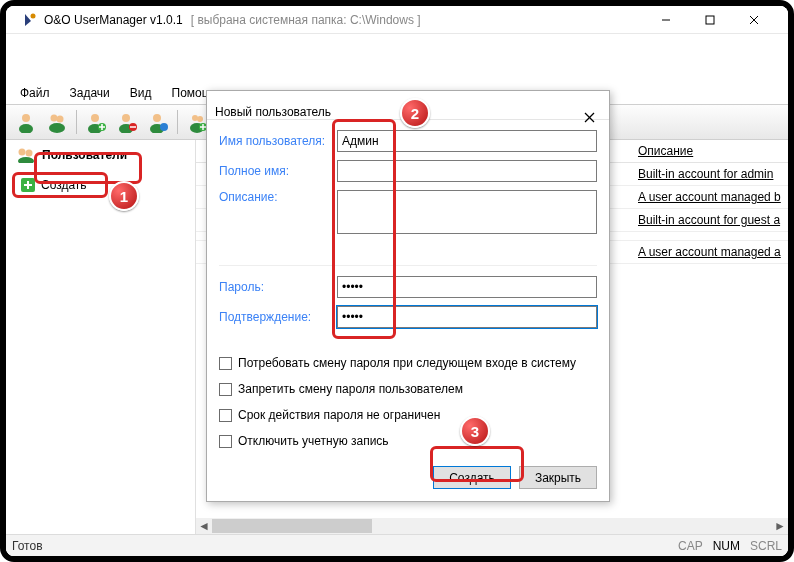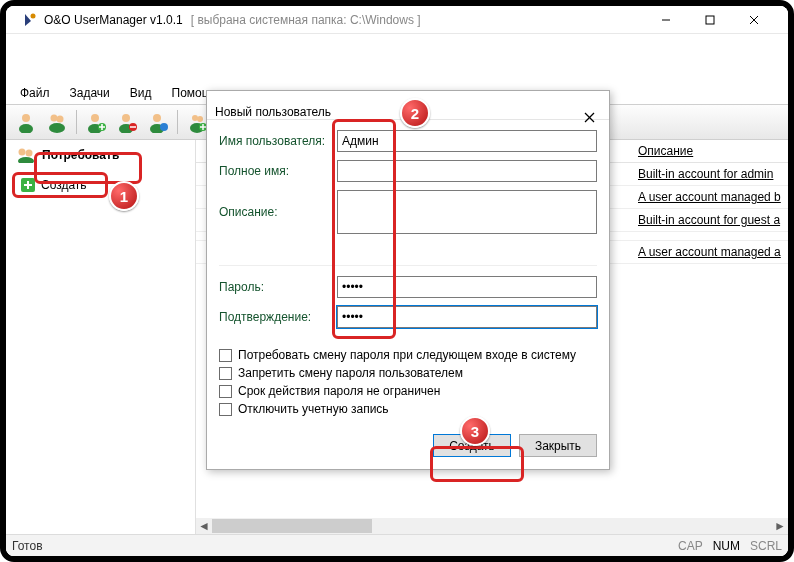--- a/index.html
+++ b/index.html
@@ -34,26 +34,26 @@
 .statusbar { height: 22px; display: flex; align-items: center; padding: 0 6px; background: #f3f3f3; border-top: 1px solid #dcdcdc; color: #333; }
 .statusbar .sp { margin-left: auto; display: flex; gap: 10px; color: #888; }
 .statusbar .sp .active { color: #000; }
 
 
 .dialog { position: absolute; left: 200px; top: 84px; width: 404px; background: #fff; border: 1px solid #aaa; box-shadow: 2px 2px 8px rgba(0,0,0,.25); z-index: 50; }
 .dlg-title { height: 28px; display: flex; align-items: flex-start; padding: 14px 8px; border-bottom: 1px solid #e5e5e5; }
 .dlg-title .x { margin-left: auto; width: 24px; height: 24px; display: flex; align-items: center; justify-content: center; font-size: 14px; }
 .dlg-body { padding: 10px 12px 12px 12px; }
 .form-row { display: flex; align-items: center; margin-bottom: 8px; }
-.form-row label { width: 118px; color: #14532d; }
+.form-row label { width: 118px; color: #3b82f6; }
 .form-row input[type=text], .form-row input[type=password], .form-row textarea { flex: 1; border: 1px solid #7a7a7a; padding: 3px 4px; font-size: 12px; background: #fff; }
 .form-row textarea { height: 44px; resize: none; }
 .form-row .focus { border: 1px solid #0078d7; outline: 1px solid #0078d7; }
 .gap { height: 28px; border-bottom: 1px solid #eee; margin-bottom: 10px; margin-top: -4px; }
-.chk-row { display: flex; align-items: center; gap: 6px; margin: 4px 0; }
+.chk-row { display: flex; align-items: center; gap: 6px; margin: 12px 0; }
 .chk-row .box { width: 13px; height: 13px; border: 1px solid #6b6b6b; }
 .dlg-buttons { display: flex; justify-content: flex-end; gap: 8px; margin-top: 18px; }
 .dlg-buttons button { width: 78px; height: 23px; background: #e1e1e1; border: 1px solid #adadad; }
 .dlg-buttons button.primary { border: 1px solid #0078d7; }
 
 
 .anno-circle { position: absolute; width: 30px; height: 30px; border-radius: 50%; background: radial-gradient(circle at 30% 30%, #ff6a6a, #b51212); border: 2px solid #fff; color: #fff; font-weight: bold; font-size: 15px; display: flex; align-items: center; justify-content: center; z-index: 80; box-shadow: 0 1px 2px rgba(0,0,0,.4); }
 .anno-rect { position: absolute; border: 3px solid #d92424; border-radius: 6px; z-index: 70; pointer-events: none; }
 
 svg { display: block; }
@@ -183,21 +183,21 @@
   <div class="content">
     <div class="sidebar">
       <div class="tree-node">
         <span>
               <svg width="20" height="16">
                 <circle cx="6" cy="5" r="3.5" fill="#f2c089"></circle>
                 <circle cx="13" cy="6" r="3.5" fill="#f2c089"></circle>
                 <ellipse cx="10" cy="14" rx="8" ry="4" fill="#2e8b3d"></ellipse>
               </svg>
             </span>
-        <span>Потребовать</span>
+        <span>Пользователи</span>
       </div>
       <div class="tree-child">
         <div class="create-btn">
           <span>
                 <svg width="14" height="14">
                   <rect x="0" y="0" width="14" height="14" rx="2" fill="#3bb143"></rect>
                   <path d="M7 3v8M3 7h8" stroke="#fff" stroke-width="2"></path>
                 </svg>
               </span>
           <span>Создать</span>
@@ -260,21 +260,21 @@
     </div>
     <div class="dlg-body">
       <div class="form-row">
         <label>Имя пользователя:</label>
         <input type="text" value="Админ" style="">
       </div>
       <div class="form-row">
         <label>Полное имя:</label>
         <input type="text" value="" style="">
       </div>
-      <div class="form-row" style="align-items:center">
+      <div class="form-row" style="align-items:flex-start">
         <label>Описание:</label>
         <textarea style=""></textarea>
       </div>
       <div class="gap"></div>
       <div class="form-row">
         <label>Пароль:</label>
         <input type="text" value="•••••" style="">
       </div>
       <div class="form-row">
         <label>Подтверждение:</label>

